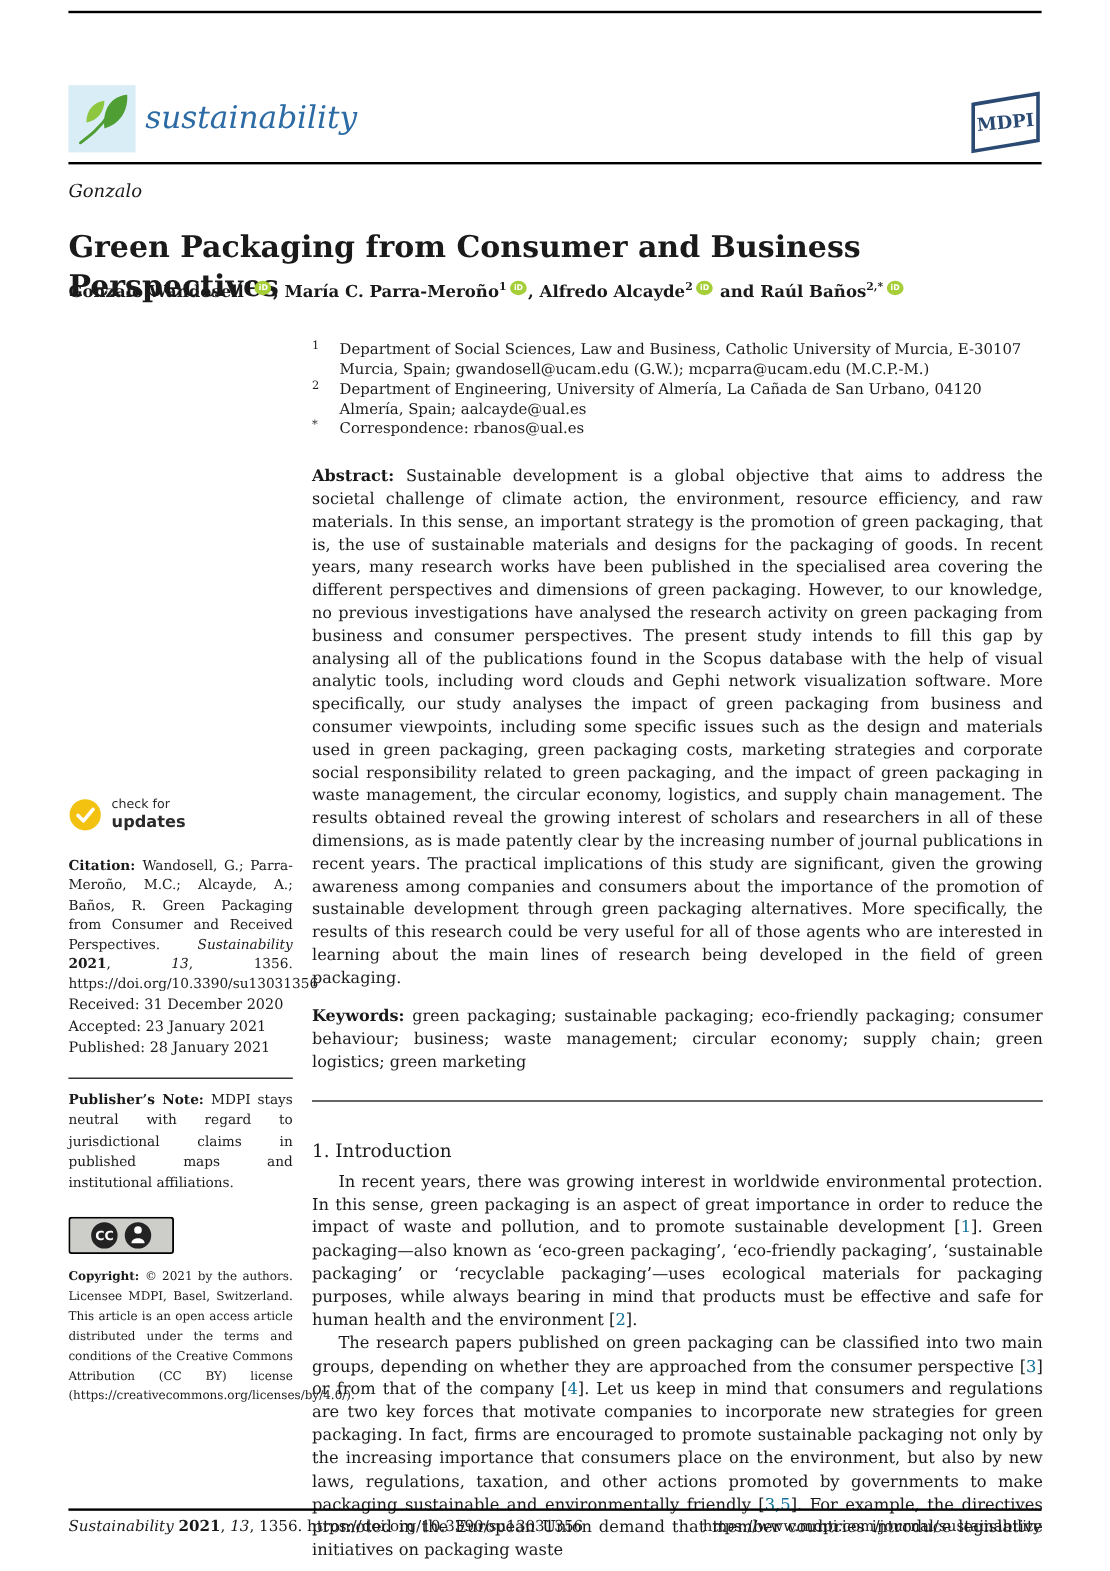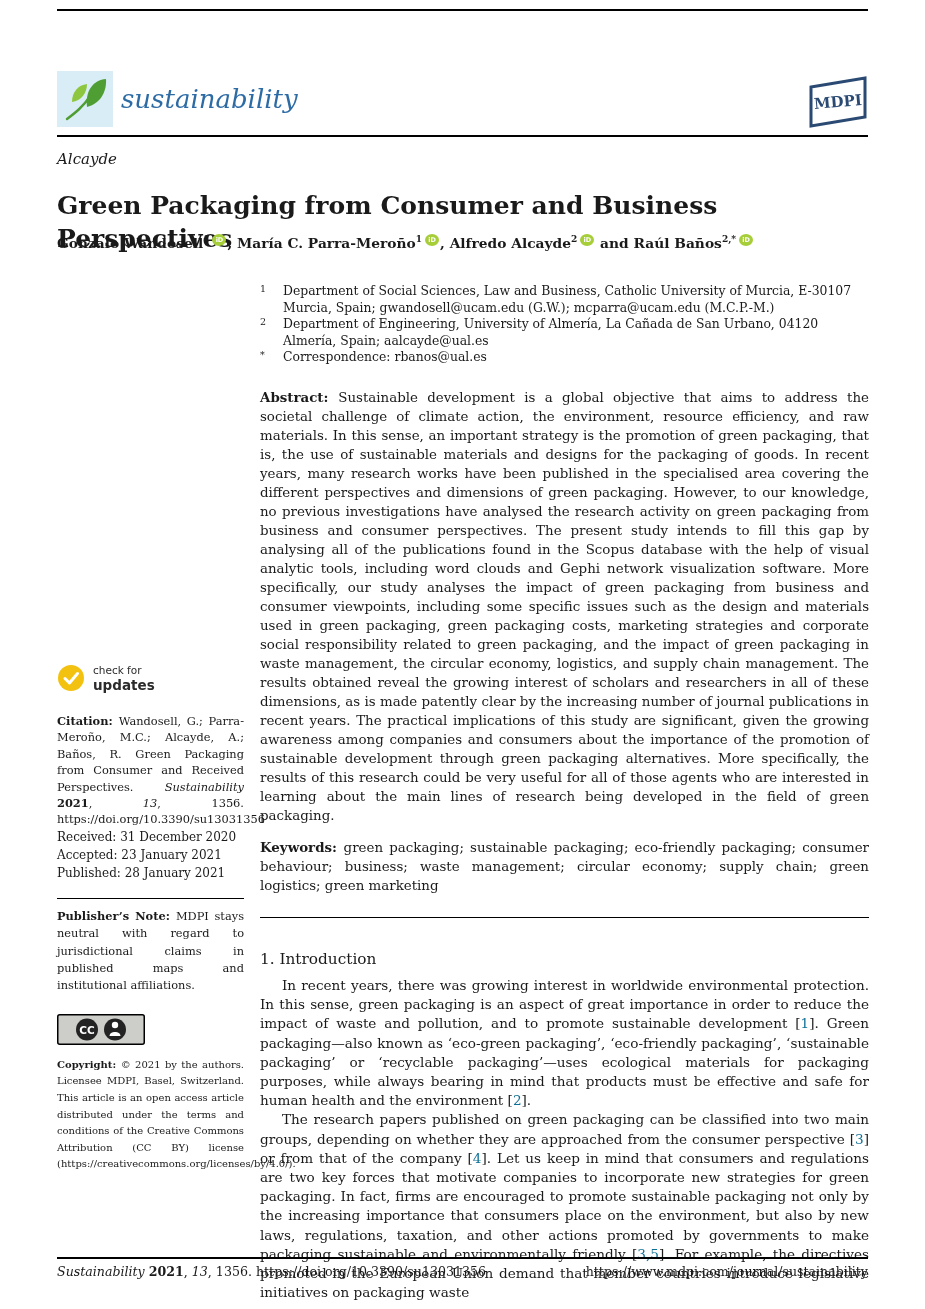--- a/index.html
+++ b/index.html
@@ -40,21 +40,21 @@
   .keywords{margin-top:13px}
   .lbl{font-weight:bold}
   .mid-rule{height:1px;background:#000;margin-top:22px}
   .section-heading{margin-top:32px;font-size:15.3px;font-weight:normal}
   .body-text{margin-top:8px;font-size:13.6px;line-height:19.2px;text-align:justify}
   .body-text p{margin:0;text-indent:22px}
   .ref-link{color:var(--link-teal)}
 
   
   .side-col{position:absolute;left:57px;top:664px;width:187px}
-  .check-badge{display:flex;align-items:flex-start;gap:8px;cursor:pointer}
+  .check-badge{display:flex;align-items:center;gap:8px;cursor:pointer}
   .check-text{font-family:"DejaVu Sans","Liberation Sans",sans-serif;color:#2b2b2b}
   .check-line1{font-size:10.5px}
   .check-line2{font-size:13.5px;font-weight:bold;margin-top:1px}
   .citation{margin-top:20px;font-size:11.4px;line-height:16.4px;text-align:justify}
   .dates{font-size:12px;line-height:18px}
   .side-rule{height:1px;background:#000;margin-top:16px}
   .pub-note{margin-top:9px;font-size:11.4px;line-height:17.4px;text-align:justify}
   .cc-badge{margin-top:19px;width:88px;height:33px}
   .copyright{margin-top:10px;font-size:10px;line-height:16.6px;text-align:justify}
   .it{font-style:italic}
@@ -78,21 +78,21 @@
 </a>
 <div class="journal-name">sustainability</div>
 <a class="mdpi-logo">
   <svg viewBox="0 0 64 56">
     <path d="M5 13 L59 4 L59 43 L5 52 Z" fill="none" style="stroke:var(--mdpi-navy)" stroke-width="3"></path>
     <text x="32" y="33" text-anchor="middle" font-size="15" font-weight="bold" style="fill:var(--mdpi-navy)" font-family="DejaVu Serif, serif" transform="rotate(-5 32 28)">MDPI</text>
   </svg>
 </a>
 <div class="rule rule-header"></div>
 
-<div class="article-type">Alcayde</div>
+<div class="article-type">Gonzalo</div>
 <h1 class="page-title">Green Packaging from Consumer and Business Perspectives</h1>
 
 <div class="authors"><span></span><span>Gonzalo Wandosell</span><sup>1</sup><span class="orcid-icon">iD</span><span>, </span><span>María C. Parra-Meroño</span><sup>1</sup><span class="orcid-icon">iD</span><span>, </span><span>Alfredo Alcayde</span><sup>2</sup><span class="orcid-icon">iD</span><span> and </span><span>Raúl Baños</span><sup>2,*</sup><span class="orcid-icon">iD</span></div>
 
 <div class="affiliations">
   <div class="aff-row">
     <span class="aff-marker">1</span>
     <span class="aff-text">Department of Social Sciences, Law and Business, Catholic University of Murcia, E-30107 Murcia, Spain; gwandosell@ucam.edu (G.W.); mcparra@ucam.edu (M.C.P.-M.)</span>
   </div>
   <div class="aff-row">

